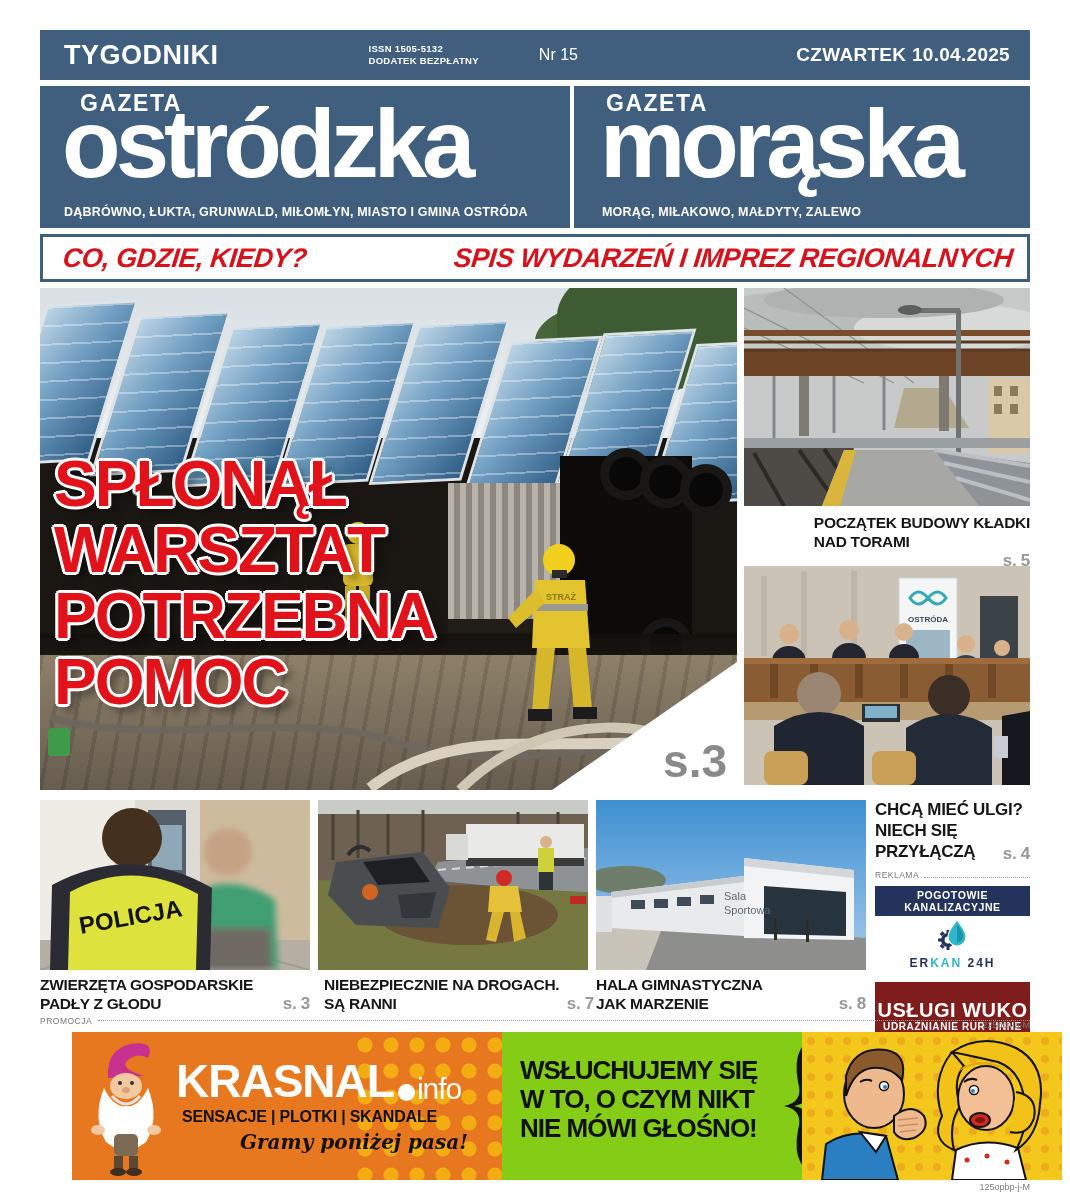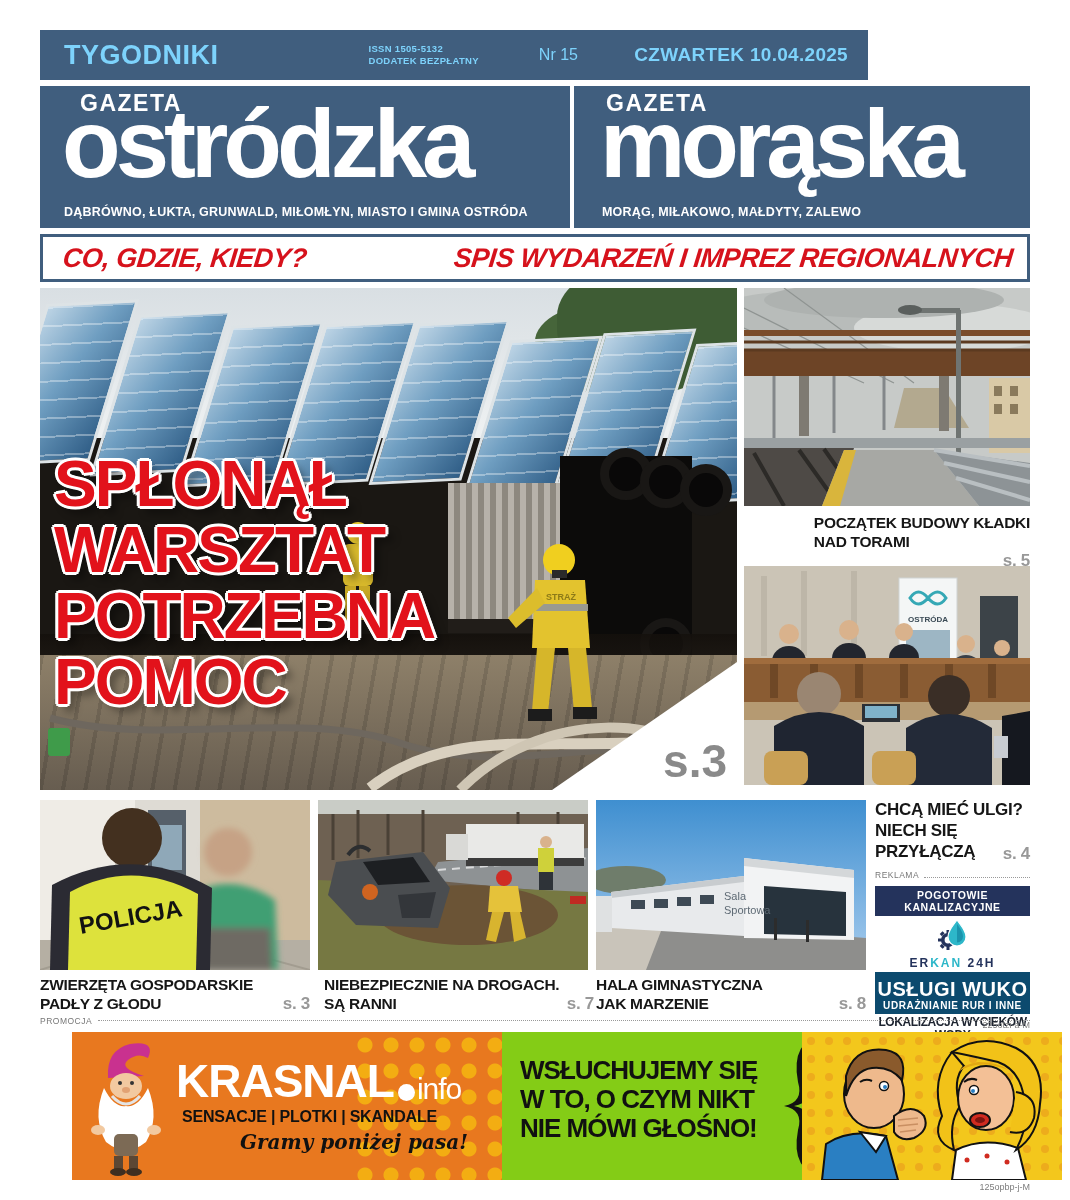--- a/index.html
+++ b/index.html
@@ -1,21 +1,21 @@
 <!DOCTYPE html>
 <html><head>
 <meta charset="utf-8">
 <style>
   html,body{margin:0;padding:0;background:#ffffff;}
   body{font-family:"Liberation Sans", sans-serif;}
   .page{position:relative;width:1070px;height:1200px;background:#fff;overflow:hidden;}
   .abs{position:absolute;}
 
   
-  .topbar{top:30px;left:40px;width:828px;height:50px;background:#405e7e;color:#7dd3fc;
+  .topbar{top:30px;left:40px;width:990px;height:50px;background:#405e7e;color:#ffffff;
           display:flex;align-items:center;}
   .topbar .brand{font-size:27px;font-weight:bold;letter-spacing:.5px;margin-left:24px;}
   .topbar .issn{margin-left:150px;font-size:9.5px;font-weight:bold;line-height:12px;letter-spacing:.3px;}
   .topbar .issue{margin-left:60px;font-size:16px;}
   .topbar .date{margin-left:auto;margin-right:20px;font-size:19px;font-weight:bold;letter-spacing:.3px;}
 
   
   .masthead{top:86px;left:40px;width:990px;height:142px;display:flex;}
   .mast{background:#405e7e;color:#fff;position:relative;height:100%;}
   .mast.left{width:530px;}
@@ -92,21 +92,21 @@
   
   .ulgi{top:799px;left:875px;width:155px;color:#161616;font-weight:bold;font-size:17px;line-height:21px;letter-spacing:-.3px;}
   .ulgi .pg{position:absolute;right:0;top:44px;color:#989898;}
   .adlabel{top:870px;left:875px;width:155px;display:flex;align-items:flex-end;font-size:8.5px;color:#777;letter-spacing:.5px;}
   .adlabel .dots{flex:1;border-bottom:1px dotted #999;margin-left:5px;margin-bottom:2px;}
   .adbox{top:886px;left:875px;width:155px;height:132px;background:#fff;text-align:center;}
   .ad-head{background:#24335c;color:#fff;font-size:10.5px;font-weight:bold;letter-spacing:.6px;padding:3px 0;}
   .ad-logo{height:34px;margin-top:2px;}
   .ad-brand{font-size:12px;font-weight:bold;letter-spacing:2px;color:#24335c;}
   .ad-brand .kan{color:#2db7c9;}
-  .ad-teal{background:#0c4a6e;color:#fff;margin-top:2px;padding:7px 0 3px;}
+  .ad-teal{background:#7f1d1d;color:#fff;margin-top:12px;padding:18px 0 3px;}
   .ad-teal .s1{font-size:20px;font-weight:bold;letter-spacing:.5px;line-height:21px;}
   .ad-teal .s2{font-size:10px;font-weight:bold;letter-spacing:.6px;}
   .ad-loc{font-size:12px;font-weight:bold;color:#1d2430;letter-spacing:-.4px;margin-top:2px;line-height:13px;}
   .ad-loc2{font-size:10px;font-weight:bold;color:#1d2430;letter-spacing:-.3px;line-height:11px;}
   .ad-phone{background:#24335c;color:#fff;font-size:19px;font-weight:bold;margin-top:3px;padding:3px 0;
             display:flex;align-items:center;justify-content:center;gap:5px;}
   .ad-code{top:1020px;left:875px;width:155px;text-align:right;font-size:9px;color:#7d7d7d;}
 
   
   .promolabel{top:1016px;left:40px;width:990px;display:flex;align-items:center;font-size:8.5px;color:#777;letter-spacing:.5px;}

